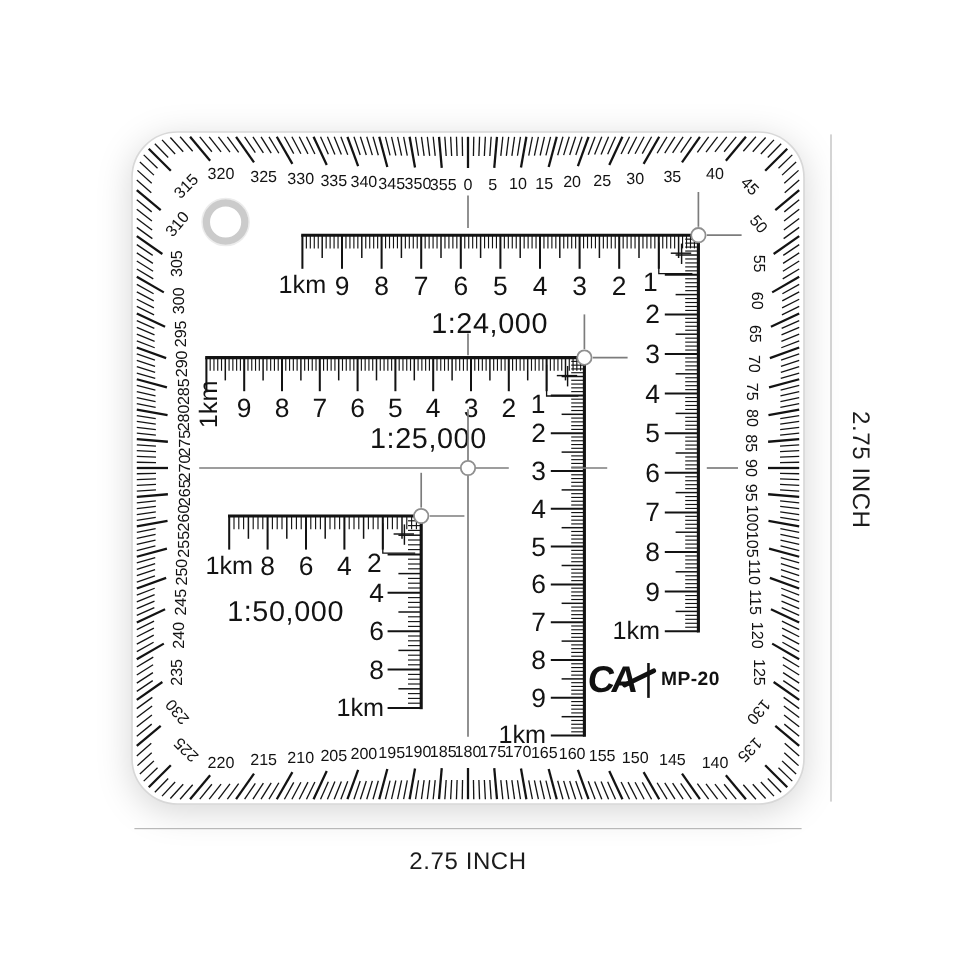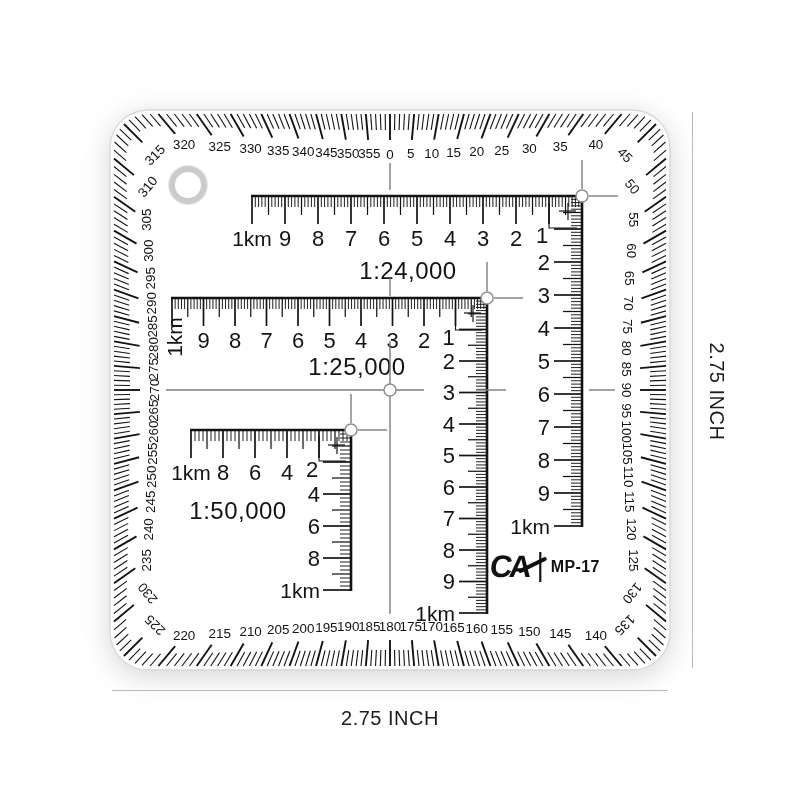--- a/index.html
+++ b/index.html
@@ -1039,20 +1039,20 @@
       <g>
         <circle cx="188" cy="185" r="19.5" fill="none" stroke="#ececec" stroke-width="1.5"></circle>
         <circle cx="188" cy="185" r="16" fill="#fff" stroke="#cbcbcb" stroke-width="6"></circle>
       </g>
     </svg>
 
   <div class="logo">
     <span class="logo-ca">CA</span>
     <span class="logo-slash"></span>
     <span class="logo-sep">|</span>
-    <span class="logo-model">MP-17</span>
+    <span class="logo-model">MP-20</span>
   </div>
 
   <div class="dim-line-bottom"></div>
   <div class="dim-label-bottom">2.75 INCH</div>
   <div class="dim-line-right"></div>
   <div class="dim-label-right">2.75 INCH</div>
 </div>
 
 </body></html>

